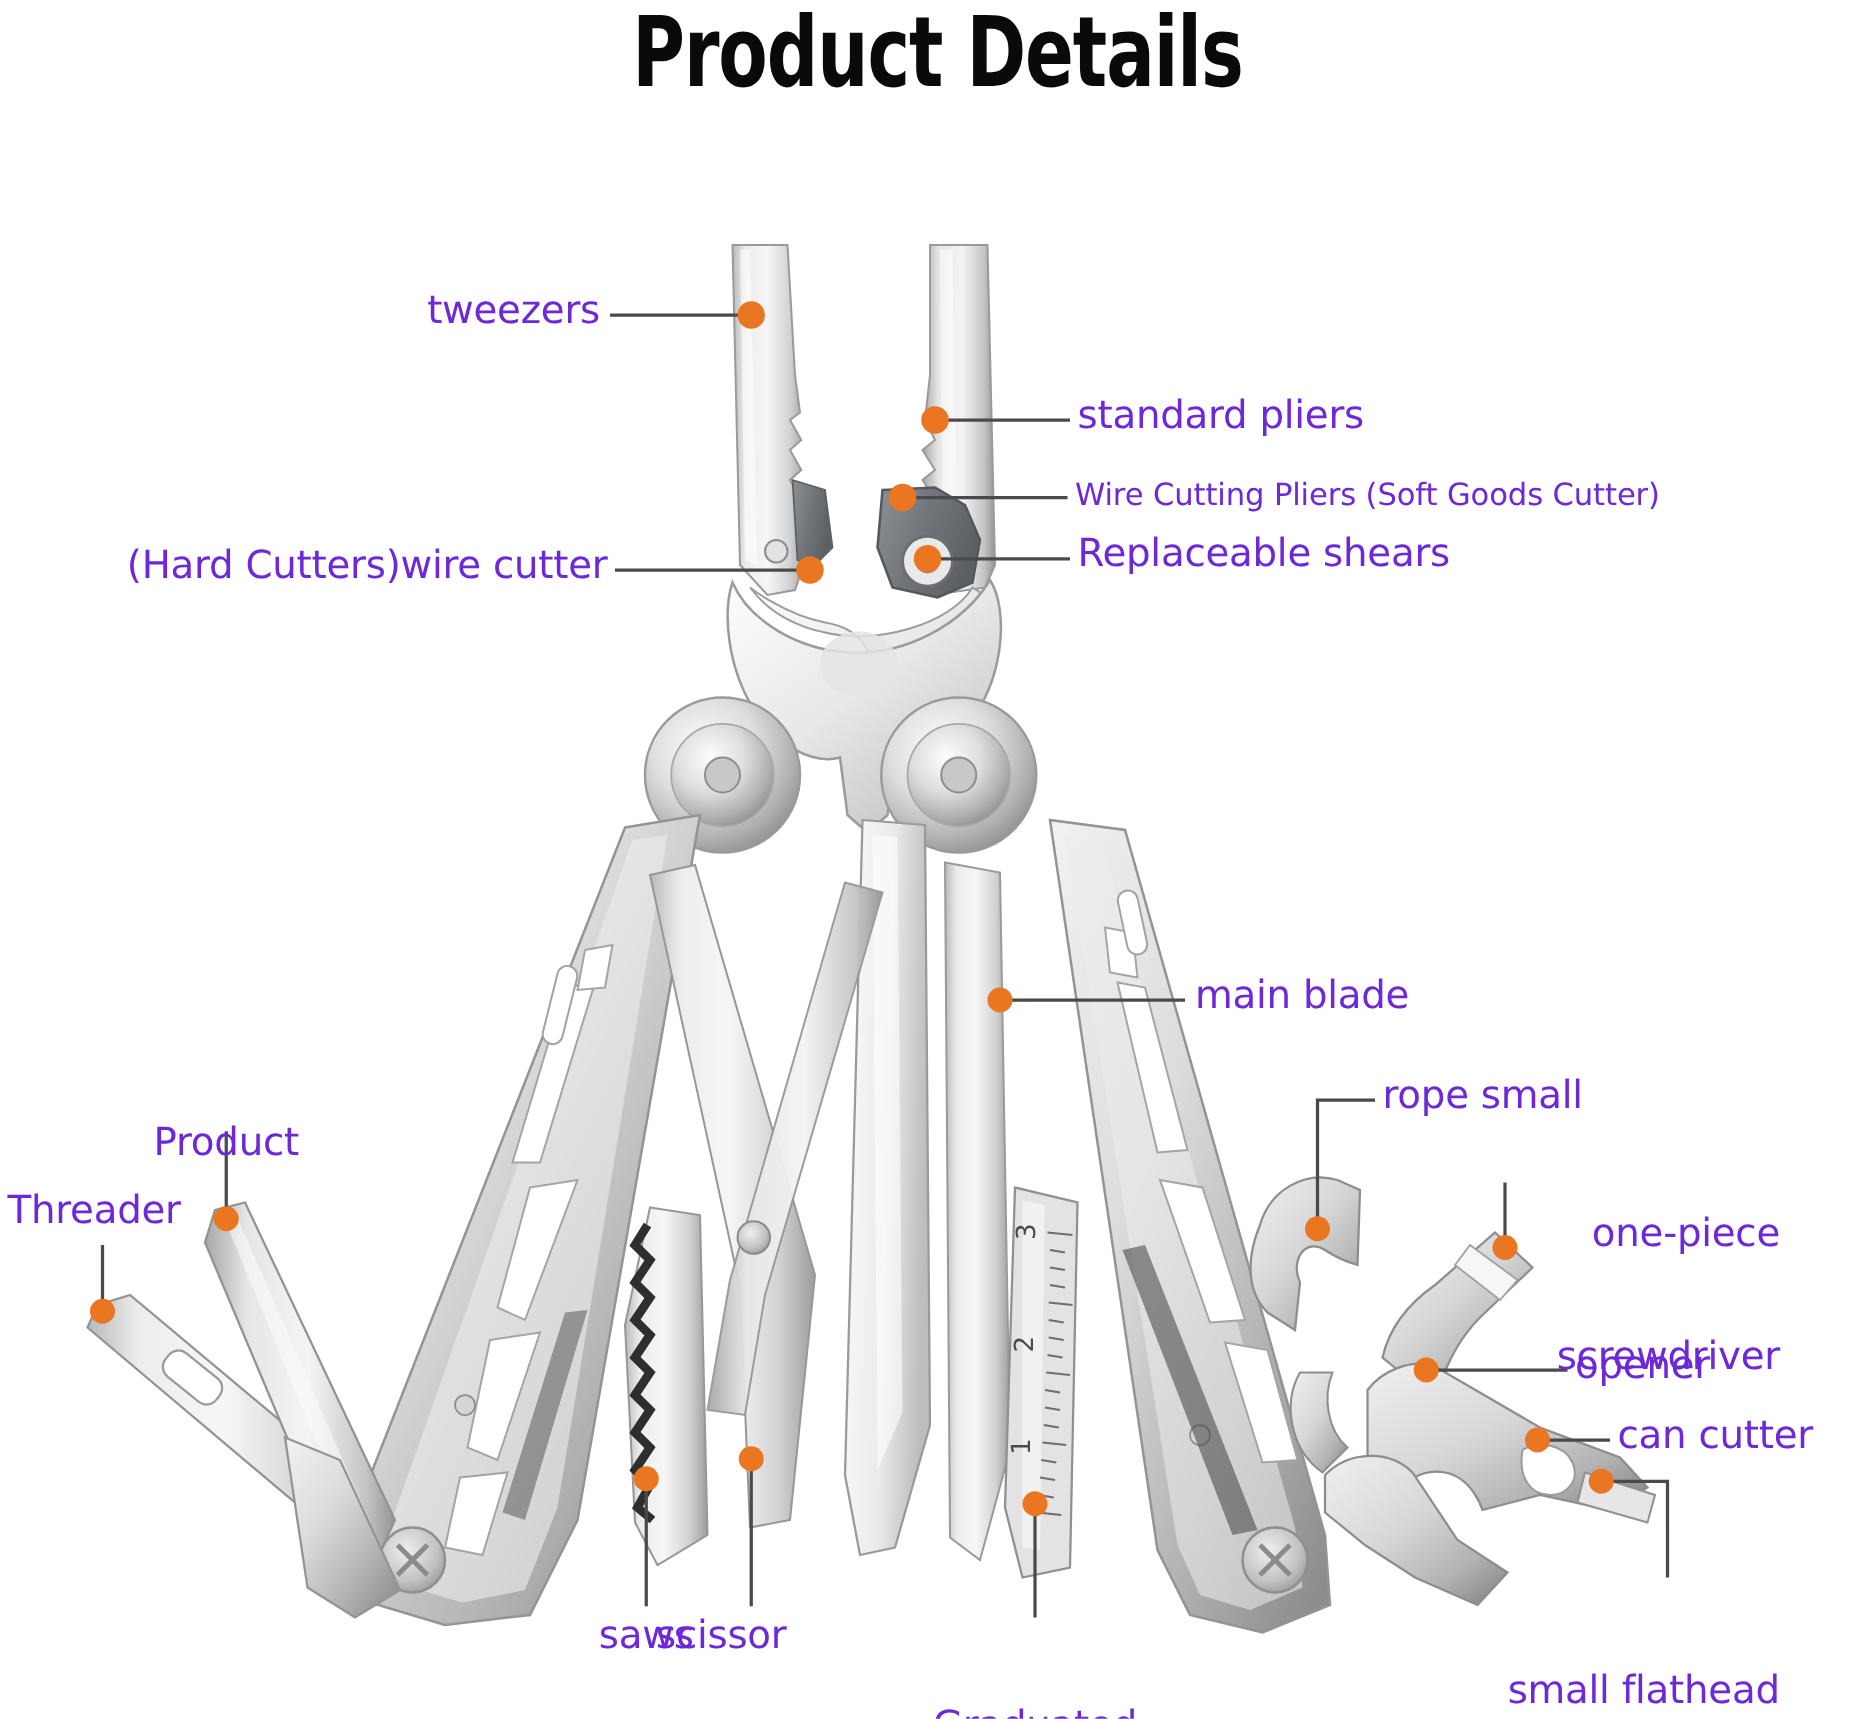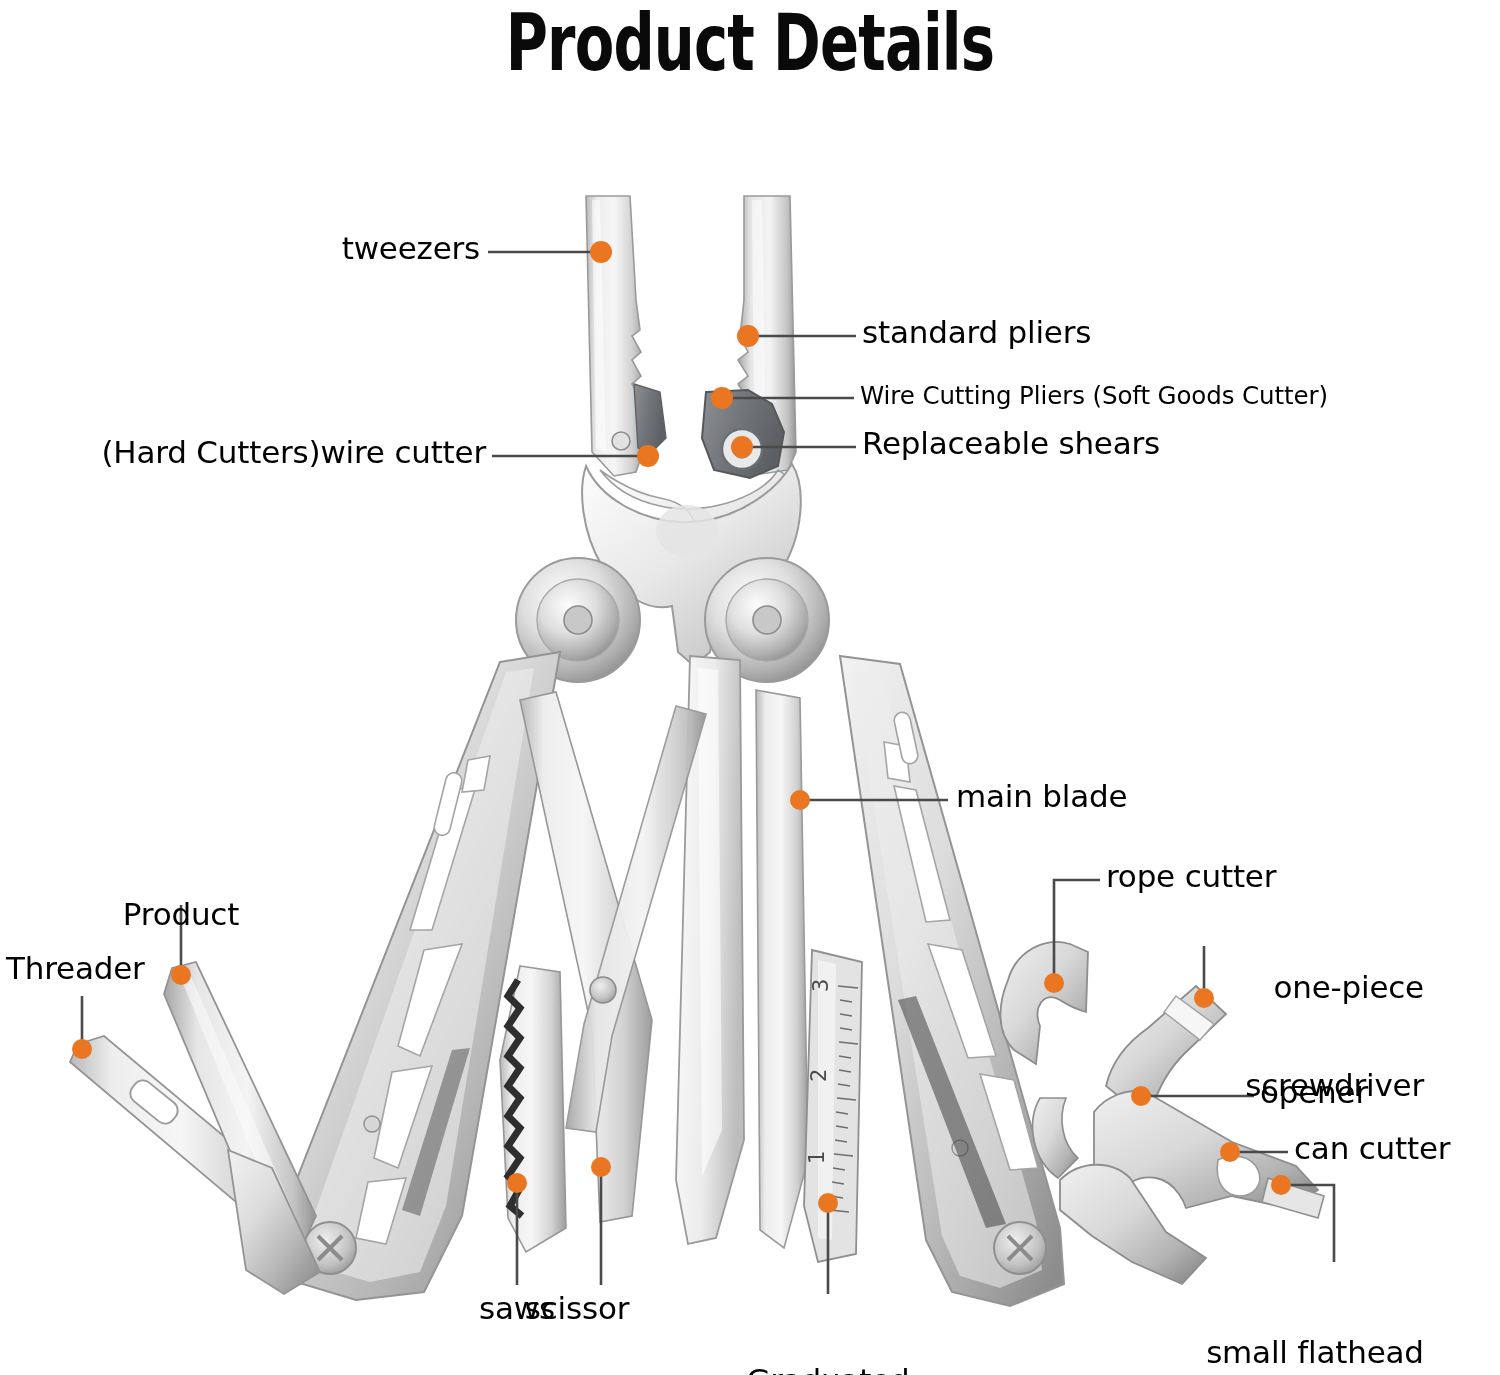--- a/index.html
+++ b/index.html
@@ -19,21 +19,21 @@
     font-weight:bold;font-size:78px;letter-spacing:-1px;line-height:1;
     color:#0a0a0a;transform:scaleX(.82);transform-origin:50% 0;
     white-space:nowrap;
   }
 
   
   #art{position:absolute;left:0;top:0;width:1500px;height:1375px;}
 
   
   .lbl{
-    position:absolute;font-size:31px;line-height:1.04;color:#000000;
+    position:absolute;font-size:31px;line-height:1.04;color:#6d28d9;
     white-space:pre;letter-spacing:-.2px;
   }
   .lbl.small{font-size:24.5px;letter-spacing:-.1px;}
   .lbl.two{line-height:1.06;}
   .lbl.c{text-align:center;}
   .lbl.r{text-align:right;}
 </style>
 </head>
 <body>
 
@@ -307,21 +307,21 @@
 
   <div class="lbl c" style="left:447px;top:1292px;width:140px;">saws</div>
 
   <div class="lbl c" style="left:507px;top:1292px;width:140px;">scissor</div>
 
   <div class="lbl c two" style="left:678px;top:1298px;width:300px;">
     <div>Graduated</div>
     
   </div>
 
-  <div class="lbl" style="left:1106px;top:860px;">rope cutter</div>
+  <div class="lbl" style="left:1106px;top:860px;">rope small</div>
 
   <div class="lbl r two" style="left:1028px;top:905px;width:396px;">
     <div>one-piece</div>
     <div>screwdriver</div>
   </div>
 
   <div class="lbl" style="left:1260px;top:1076px;">opener</div>
 
   <div class="lbl" style="left:1294px;top:1132px;">can cutter</div>
 

